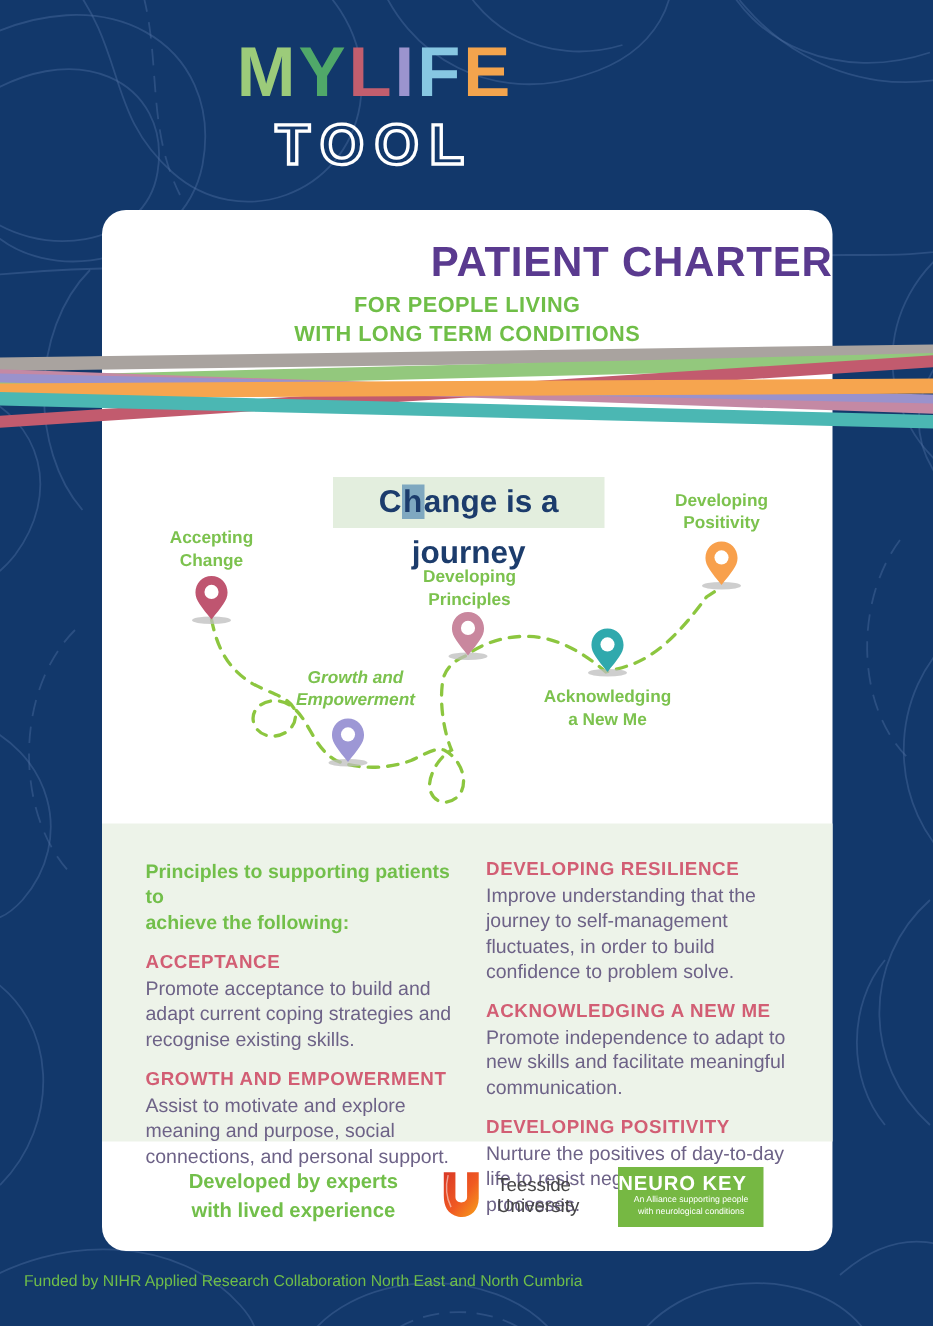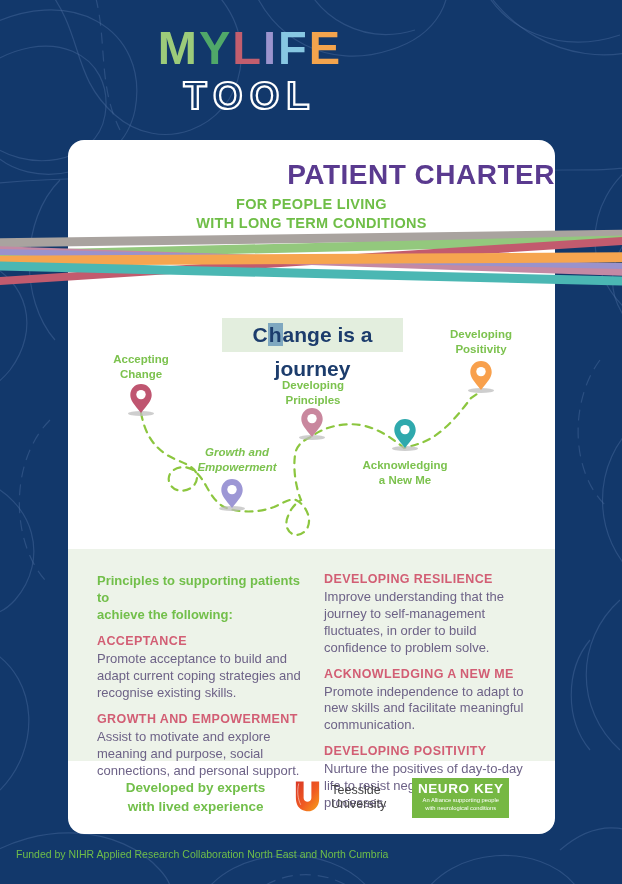--- a/index.html
+++ b/index.html
@@ -69,21 +69,21 @@
   .p-body{color:#6D6287;font-size:13px;line-height:1.3;}
 
   
   .footer{
     position:absolute;left:0;top:621px;width:487px;height:73px;
     display:flex;align-items:center;justify-content:center;gap:26px;
   }
   .devby{color:#72BF4A;font-size:13.5px;font-weight:600;line-height:1.35;text-align:center;margin-left:12px;}
   .teesside{display:flex;align-items:center;gap:7px;}
   .teesside-text{color:#454545;font-size:12.5px;line-height:1.1;font-weight:500;}
-  .neurokey{width:97px;height:40px;display:flex;flex-direction:column;align-items:center;
+  .neurokey{width:97px;height:40px;display:flex;flex-direction:column;
     justify-content:center;color:#fff;}
   .nk-title{font-size:13.5px;font-weight:800;letter-spacing:.6px;line-height:1;}
   .nk-sub{font-size:5.8px;line-height:1.35;text-align:center;margin-top:2px;}
 
   
   .funding{position:absolute;left:16px;top:848px;width:622px;text-align:left;
     color:#6FBE49;font-size:10.5px;font-weight:500;z-index:1;}
 </style>
 </head>
 <body>

